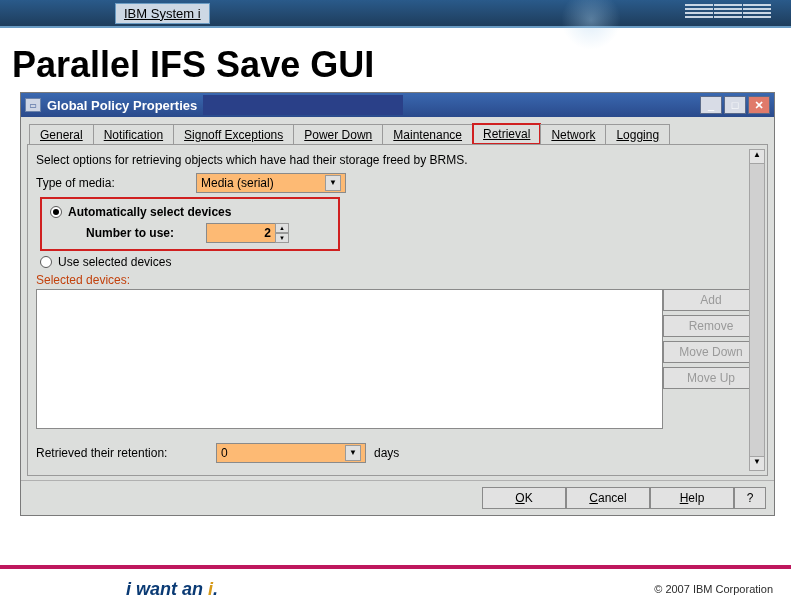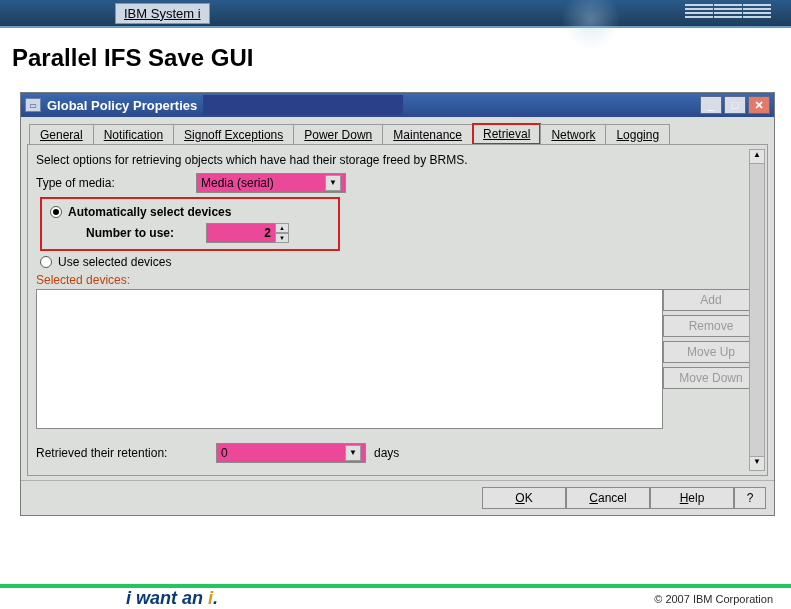--- a/index.html
+++ b/index.html
@@ -48,21 +48,21 @@
   }
   .ibm-logo span {
     display: inline-block;
     width: 28px;
     height: 16px;
     background: repeating-linear-gradient(to bottom, #c9d6e4 0 2px, transparent 2px 4px);
   }
 
   
   .slide-title {
-    font-size: 24px;
+    font-size: 36px;
     font-weight: bold;
     color: #000;
     padding: 16px 0 10px 12px;
   }
 
   
   .dialog {
     position: absolute;
     left: 20px;
     top: 92px;
@@ -172,21 +172,21 @@
 
   .instr { margin: 2px 0 6px 0; }
 
   .row {
     display: flex;
     align-items: center;
     margin: 4px 0;
   }
   .row .lbl { width: 160px; }
   .combo, .textin {
-    background: #ec4899;
+    background: #fdba74;
     border: 1px solid #8a8a8a;
     height: 20px;
     display: flex;
     align-items: center;
     padding: 0 4px;
     font-size: 12px;
   }
   .combo { width: 150px; justify-content: space-between; }
   .combo .arrow {
     width: 16px; height: 16px;
@@ -283,22 +283,22 @@
   }
   .dlg-buttons .btn { width: 84px; }
   .dlg-buttons .btn.help { width: 32px; }
   .mnemonic { text-decoration: underline; }
 
   
   .footer {
     position: absolute;
     bottom: 0;
     left: 0; right: 0;
-    height: 25px;
-    border-top: 4px solid #22c55e;
+    height: 44px;
+    border-top: 4px solid #be185d;
     display: flex;
     align-items: center;
     padding: 0 18px;
     background: #fff;
   }
   .footer .tagline {
     margin-left: 108px;
     font-size: 18px;
     font-style: italic;
     font-weight: bold;
@@ -390,22 +390,22 @@
         <span>Use selected devices</span>
       </div>
 
       <div class="disabled" style="margin:4px 0 2px 0">Selected devices:</div>
 
       <div class="devices-area">
         <div class="listbox"></div>
         <div class="side-btns">
           <div class="btn disabled">Add</div>
           <div class="btn disabled">Remove</div>
+          <div class="btn disabled">Move Down</div>
           <div class="btn disabled">Move Up</div>
-          <div class="btn disabled">Move Down</div>
         </div>
       </div>
 
       <div class="row" style="margin-top:14px">
         <div class="lbl" style="width:180px">Retrieved their retention:</div>
         <div class="combo" style="width:150px">
           <span>0</span>
           <span class="arrow">▼</span>
         </div>
         <span class="units">days</span>

